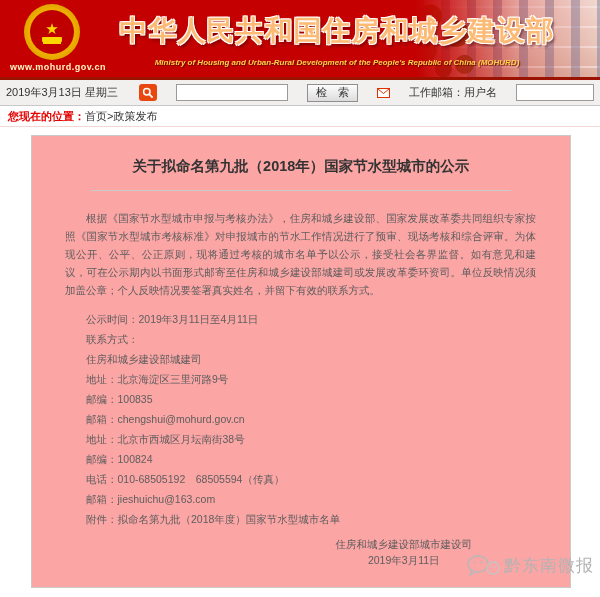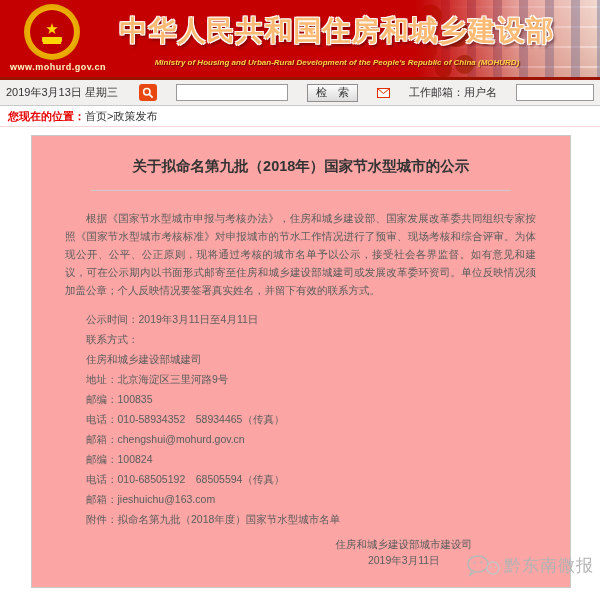--- a/index.html
+++ b/index.html
@@ -138,22 +138,22 @@
 
   <main class="doc-box">
     <h1 class="doc-title">关于拟命名第九批（2018年）国家节水型城市的公示</h1>
     <div class="separator"></div>
     <p class="doc-para">根据《国家节水型城市申报与考核办法》，住房和城乡建设部、国家发展改革委共同组织专家按照《国家节水型城市考核标准》对申报城市的节水工作情况进行了预审、现场考核和综合评审。为体现公开、公平、公正原则，现将通过考核的城市名单予以公示，接受社会各界监督。如有意见和建议，可在公示期内以书面形式邮寄至住房和城乡建设部城建司或发展改革委环资司。单位反映情况须加盖公章；个人反映情况要签署真实姓名，并留下有效的联系方式。</p>
     <div class="doc-line">公示时间：2019年3月11日至4月11日</div>
     <div class="doc-line">联系方式：</div>
     <div class="doc-line">住房和城乡建设部城建司</div>
     <div class="doc-line">地址：北京海淀区三里河路9号</div>
     <div class="doc-line">邮编：100835</div>
-    <div class="doc-line">电话：010-58934352　58934465（传真）</div>
     <div class="doc-line">邮箱：chengshui@mohurd.gov.cn</div>
+    <div class="doc-line">地址：北京市西城区月坛南街38号</div>
     <div class="doc-line">邮编：100824</div>
     <div class="doc-line">电话：010-68505192　68505594（传真）</div>
     <div class="doc-line">邮箱：jieshuichu@163.com</div>
     <div class="doc-line">附件：拟命名第九批（2018年度）国家节水型城市名单</div>
     <div class="signature">
       <div>住房和城乡建设部城市建设司</div>
       <div>2019年3月11日</div>
     </div>
   </main>
 

